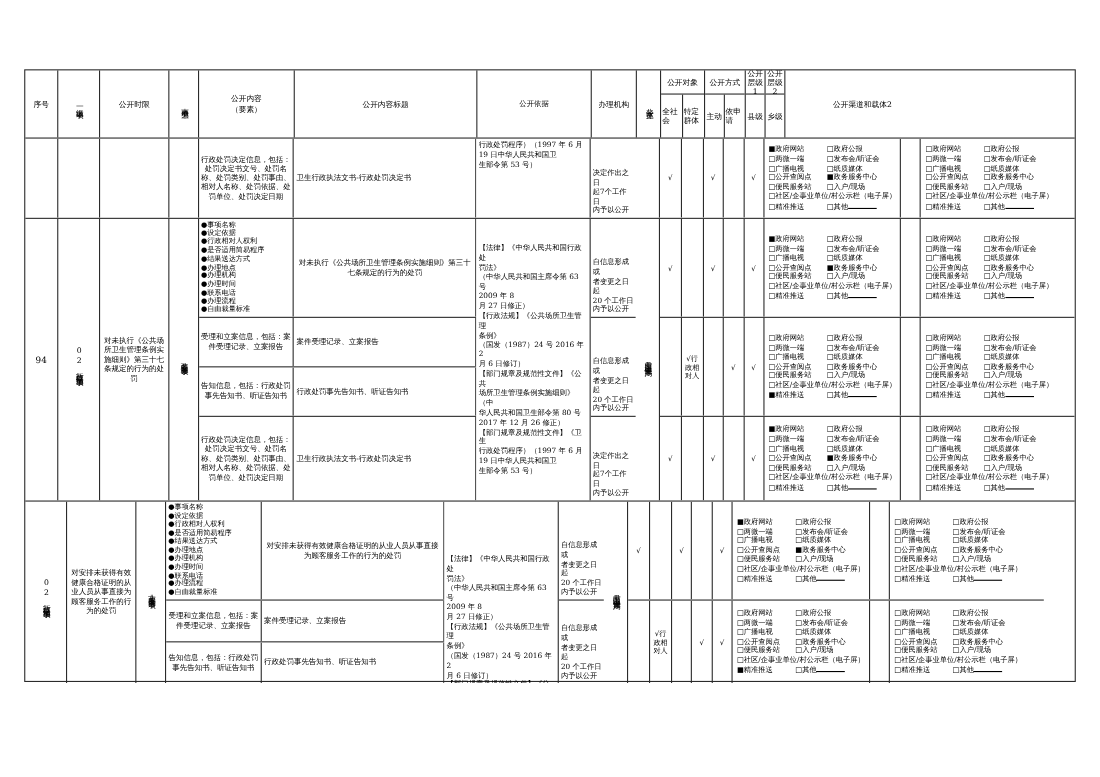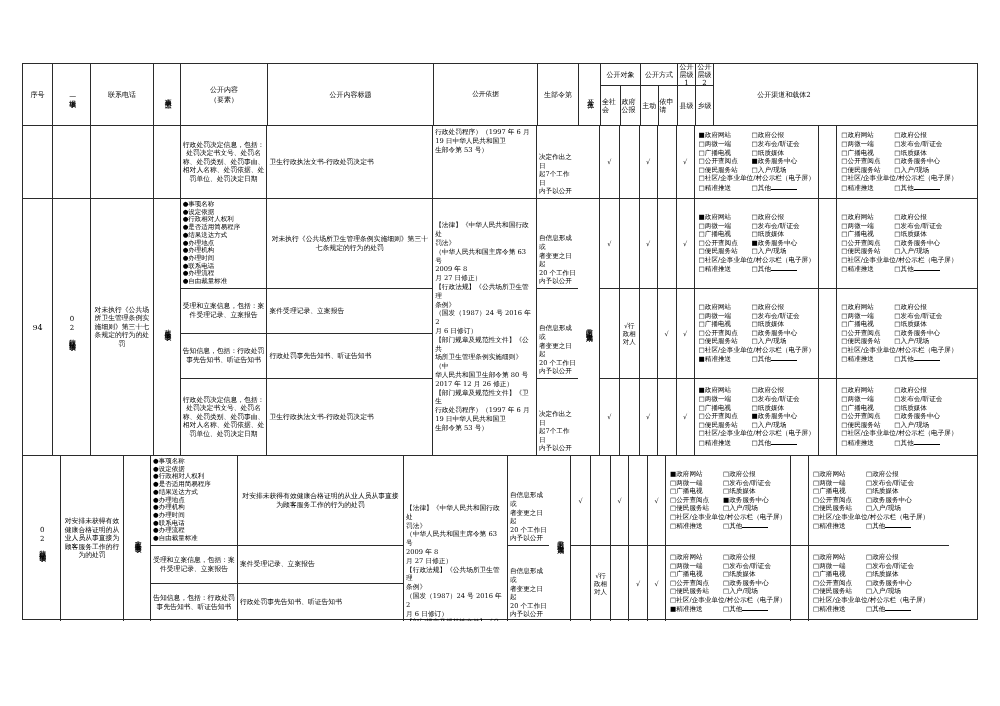--- a/index.html
+++ b/index.html
@@ -53,39 +53,39 @@
 </style>
 </head>
 <body>
 
 <div class="tbl">
   <div class="hdr">
     <div class="hcell c-no cen">序号</div>
     <div class="hcell c-l1 cen">
         <span class="vert">一级事项</span>
       </div>
-    <div class="hcell c-l2 cen">联系电话</div>
+    <div class="hcell c-l2 cen">公开时限</div>
     <div class="hcell c-type cen">
         <span class="vert">事项类型</span>
       </div>
     <div class="hcell c-el cen">
         <span class="pre" style="text-align:left">公开内容
 （要素）</span>
       </div>
     <div class="hcell c-ti cen">公开内容标题</div>
     <div class="hcell c-basis cen">公开依据</div>
-    <div class="hcell c-dl cen">生部令第</div>
+    <div class="hcell c-dl cen">办理机构</div>
     <div class="hcell c-subj cen">
         <span class="vert">公开主体</span>
       </div>
     <div class="hgroup" style="width:40px">
       <div class="htop">公开对象</div>
       <div class="hsub">
         <div class="hcell" style="width:20px">全社会</div>
-        <div class="hcell last" style="width:20px">政府公报</div>
+        <div class="hcell last" style="width:20px">特定群体</div>
       </div>
     </div>
     <div class="hgroup" style="width:37px">
       <div class="htop">公开方式</div>
       <div class="hsub">
         <div class="hcell" style="width:18px">主动</div>
         <div class="hcell last" style="width:19px">依申请</div>
       </div>
     </div>
     <div class="hgroup" style="width:18px">

